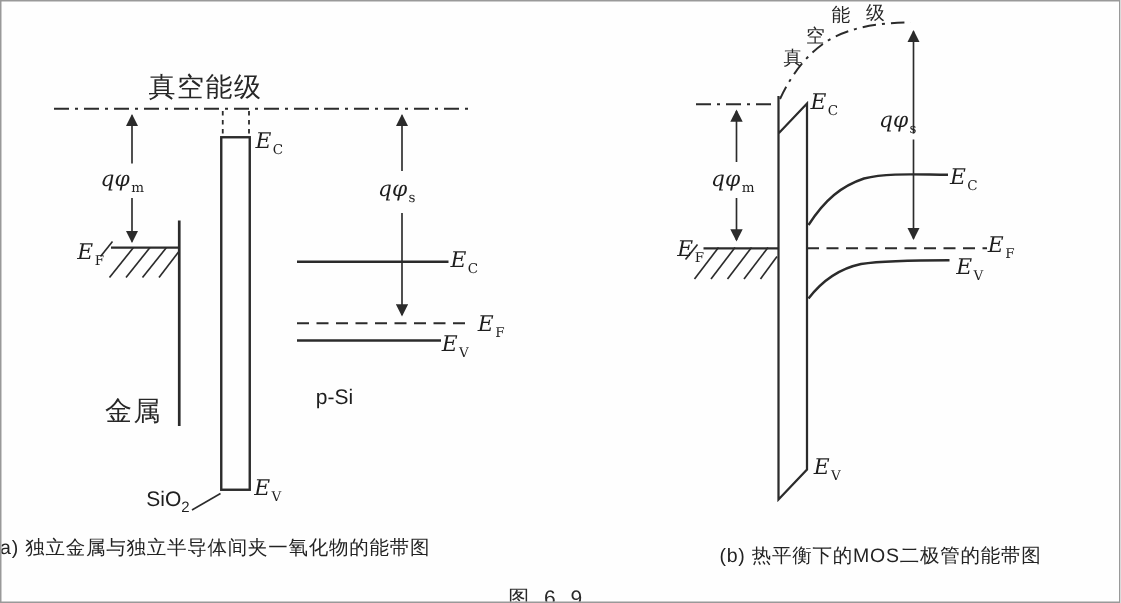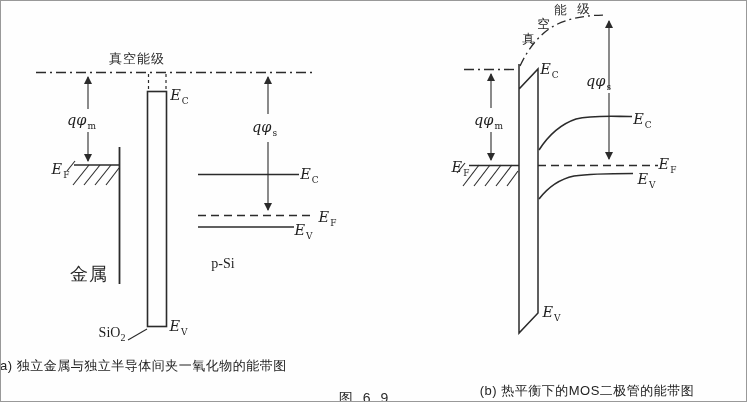--- a/index.html
+++ b/index.html
@@ -4,25 +4,25 @@
 <style>
   html,body{margin:0;padding:0;background:#e8e8e8;}
   #canvas{
     position:relative;width:747px;height:402px;background:#fefefe;
     overflow:hidden;border:1px solid #999;box-sizing:border-box;
     font-family:"Liberation Sans",sans-serif;color:#222;
   }
   #diagram-svg{position:absolute;left:0;top:0;}
   .lbl{position:absolute;transform:translate(-50%,-50%);white-space:nowrap;
        line-height:1;user-select:none;}
-  .cjk{font-family:"Liberation Sans",sans-serif;font-size:13px;color:#272727;
+  .cjk{font-family:"Liberation Sans",sans-serif;font-size:18px;color:#272727;
        letter-spacing:1px;}
   .math{font-family:"DejaVu Serif",serif;font-style:italic;font-size:14.5px;color:#1e1e1e;}
   .math .sub{font-size:9px;font-style:normal;position:relative;top:4px;left:1px;}
-  .roman{font-family:Liberation Serif, serif;font-size:14px;color:#1e1e1e;}
+  .roman{font-family:Liberation Sans, sans-serif;font-size:14px;color:#1e1e1e;}
   .roman .sub{font-size:10px;position:relative;top:4px;}
   .caption{font-size:13px;color:#232323;letter-spacing:0.5px;}
   .figcap{font-size:14px;letter-spacing:3px;color:#2a2a2a;}
   .vchar{font-size:12.5px;}
 </style>
 </head>
 <body>
 
 <div id="canvas">
 
@@ -136,17 +136,17 @@
   <div class="lbl math" style="left:597px;top:80px;"><span>qφ</span><span class="sub">s</span></div>
 
   <div class="lbl math" style="left:641px;top:118px;"><span>E</span><span class="sub">C</span></div>
 
   <div class="lbl math" style="left:666px;top:163px;"><span>E</span><span class="sub">F</span></div>
 
   <div class="lbl math" style="left:645px;top:178px;"><span>E</span><span class="sub">V</span></div>
 
   <div class="lbl math" style="left:550px;top:311px;"><span>E</span><span class="sub">V</span></div>
 
-  <div class="lbl caption" style="left:586px;top:389px;">(b)  热平衡下的MOS二极管的能带图</div>
+  <div class="lbl caption" style="left:586px;top:369px;">(b)  热平衡下的MOS二极管的能带图</div>
 
   <div class="lbl figcap" style="left:364px;top:397px;">图 6.9</div>
 
 </div>
 
 </body></html>

